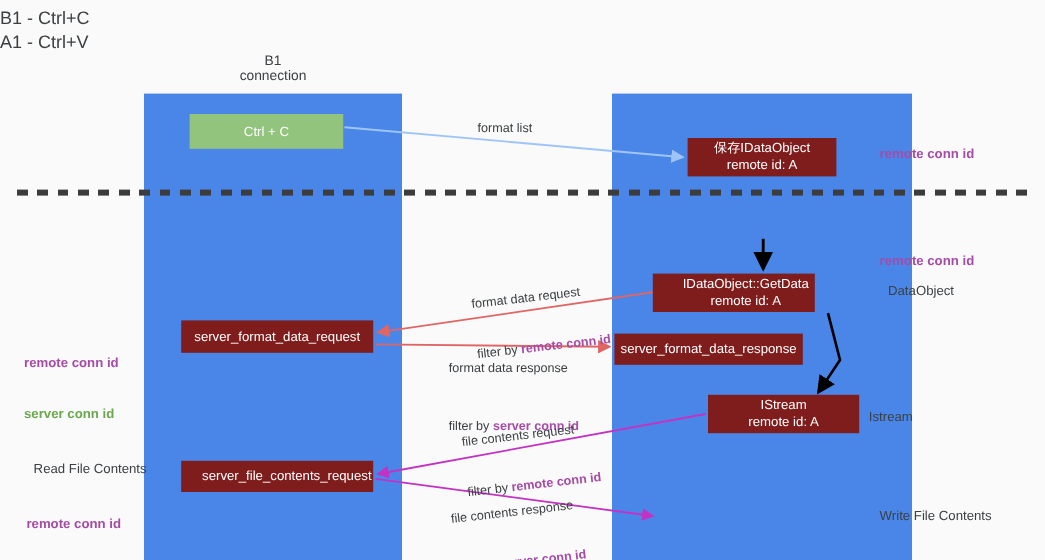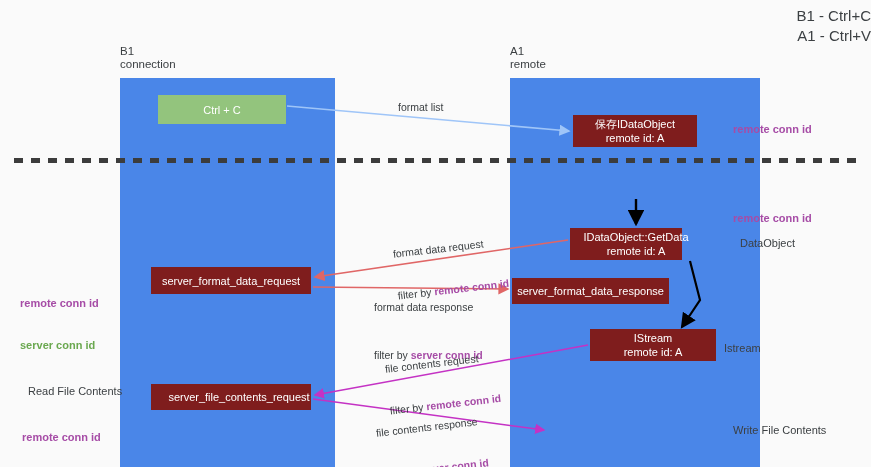--- a/index.html
+++ b/index.html
@@ -15,29 +15,30 @@
     width: 871px;
     height: 467px;
     background: #fafafa;
     overflow: hidden;
   }
   .abs { position: absolute; }
 
   
   #title {
     left: 0; top: 6px; width: 871px;
-    text-align: right;
+    text-align: left;
     font-size: 15px;
     color: #3c4043;
     line-height: 20px;
     white-space: pre;
   }
 
   
   .col-head {
+    text-align: center;
     font-size: 11.5px;
     color: #3c4043;
     line-height: 13px;
     white-space: pre;
   }
   #head-b1 { left: 120px; top: 45px; width: 215px; }
   #head-a1 { left: 510px; top: 45px; width: 250px; }
 
   
   .lane {
@@ -68,21 +69,21 @@
     font-size: 11px;
     line-height: 14px;
     white-space: pre;
   }
   .box.green { background: #93c47d; }
   .box.orange { background: #7f1d1d; }
 
   #box-ctrlc   { left: 158px; top: 95px;  width: 128px; height: 29px; }
   #box-idata   { left: 573px; top: 115px; width: 124px; height: 32px; }
   #box-ctrlv   { left: 576px; top: 172px; width: 120px; height: 26px; }
-  #box-getdata { left: 570px; top: 228px; width: 112px; height: 32px; padding-left: 20px; }
+  #box-getdata { left: 544px; top: 228px; width: 135px; height: 32px; padding-left: 20px; }
   #box-sfdreq  { left: 151px; top: 267px; width: 160px; height: 27px; }
   #box-sfdres  { left: 512px; top: 278px; width: 157px; height: 26px; }
   #box-istream { left: 590px; top: 329px; width: 126px; height: 32px; }
   #box-sfcreq  { left: 151px; top: 384px; width: 160px; height: 26px; padding-left: 16px; }
   #box-sfcres  { left: 548px; top: 417px; width: 157px; height: 26px; }
 
   
   .side-label {
     font-size: 11px;
     line-height: 14px;
@@ -126,22 +127,20 @@
 <div id="stage">
 
   <div class="abs lane" id="lane-b1"></div>
   <div class="abs lane" id="lane-a1"></div>
 
   <div class="abs" id="title">B1 - Ctrl+C
 A1 - Ctrl+V</div>
 
   <div class="abs col-head" id="head-b1">B1
 connection</div>
-  <div class="abs col-head" id="head-a1">A1
-remote</div>
 
   <svg class="abs" id="svg-layer" viewBox="0 0 871 467">
     <defs>
       <marker id="ah-blue" markerWidth="7" markerHeight="7" refX="6" refY="3.5" orient="auto">
         <path d="M0,0 L7,3.5 L0,7 z" fill="#9fc5f8"></path>
       </marker>
       <marker id="ah-red" markerWidth="7" markerHeight="7" refX="6" refY="3.5" orient="auto">
         <path d="M0,0 L7,3.5 L0,7 z" fill="#e06666"></path>
       </marker>
       <marker id="ah-purple" markerWidth="7" markerHeight="7" refX="6" refY="3.5" orient="auto">

